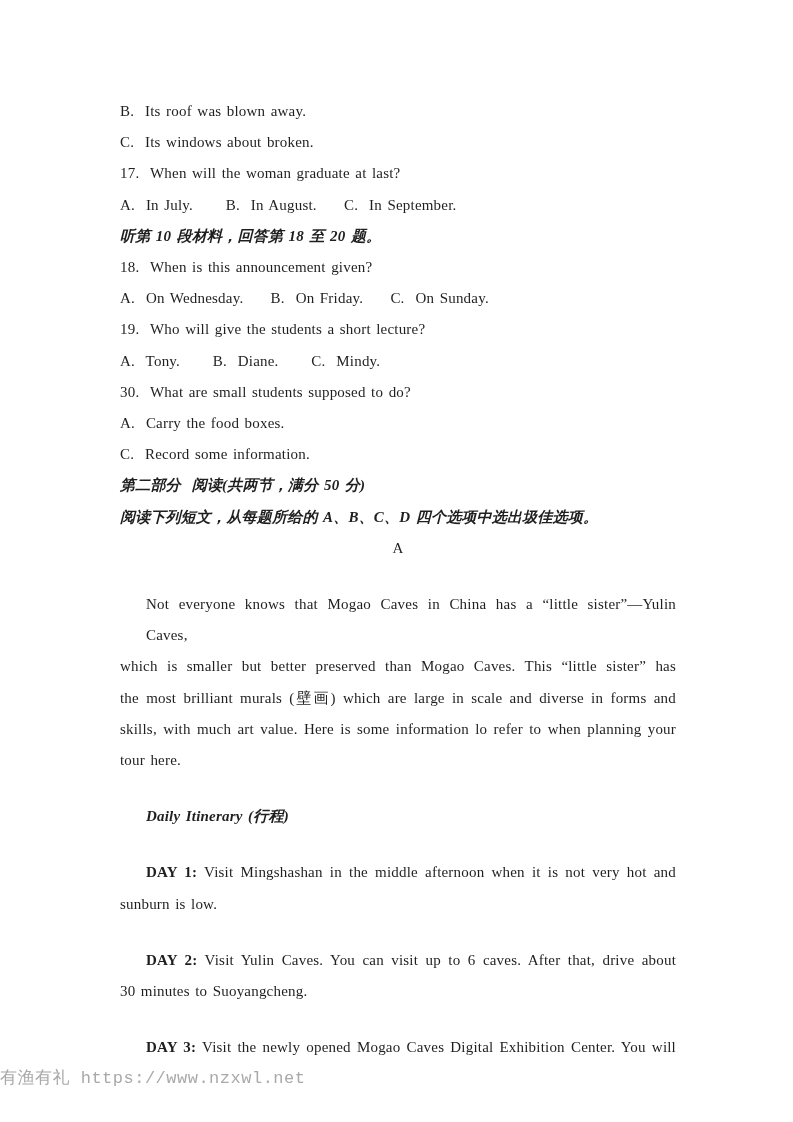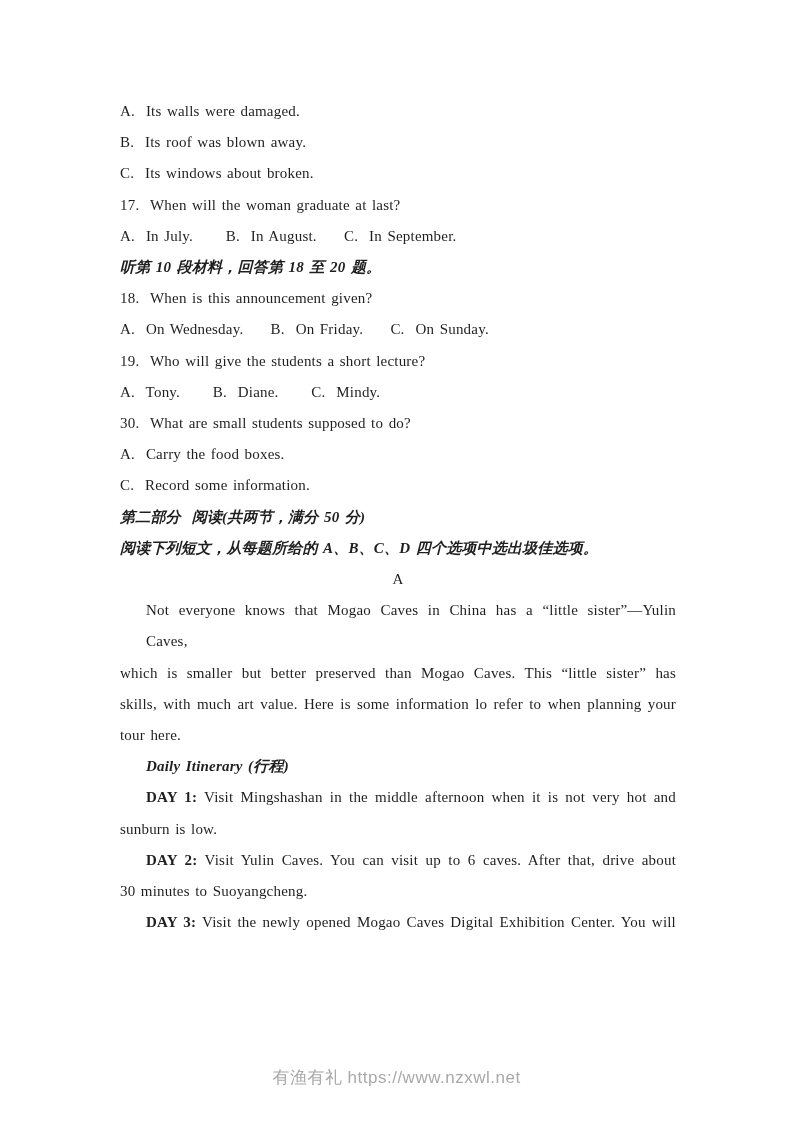--- a/index.html
+++ b/index.html
@@ -34,61 +34,61 @@
   }
   .bold {
     font-weight: bold;
     font-style: italic;
   }
   .center {
     text-align: center;
   }
   .indent {
     padding-left: 26px;
+    margin-top: 25px;
   }
   .just {
     white-space: normal;
     text-align: justify;
     text-align-last: justify;
   }
   .footer {
     position: absolute;
     left: 0;
     right: 0;
     top: 1066px;
-    text-align: center;
-    font-family: Liberation Sans, sans-serif;
+    font-family: Liberation Mono, monospace;
     font-size: 17px;
     color: #a9a9a9;
     letter-spacing: 0.5px;
   }
 </style>
 </head>
 <body>
 
 <div class="page">
   <div class="doc-body">
-      <div class="line"><span>A.  Its walls were damaged.</span></div>
       <div class="line"><span>B.  Its roof was blown away.</span></div>
       <div class="line"><span>C.  Its windows about broken.</span></div>
       <div class="line"><span>17.  When will the woman graduate at last?</span></div>
       <div class="line"><span>A.  In July.      B.  In August.     C.  In September.</span></div>
       <div class="line bold"><span>听第 10 段材料，回答第 18 至 20 题。</span></div>
       <div class="line"><span>18.  When is this announcement given?</span></div>
       <div class="line"><span>A.  On Wednesday.     B.  On Friday.     C.  On Sunday.</span></div>
       <div class="line"><span>19.  Who will give the students a short lecture?</span></div>
       <div class="line"><span>A.  Tony.      B.  Diane.      C.  Mindy.</span></div>
       <div class="line"><span>30.  What are small students supposed to do?</span></div>
       <div class="line"><span>A.  Carry the food boxes.</span></div>
       <div class="line"><span>C.  Record some information.</span></div>
       <div class="line bold"><span>第二部分  阅读(共两节，满分 50 分)</span></div>
       <div class="line bold"><span>阅读下列短文，从每题所给的 A、B、C、D 四个选项中选出圾佳选项。</span></div>
       <div class="line center"><span>A</span></div>
       <div class="line indent just"><span>Not everyone knows that Mogao Caves in China has a “little sister”—Yulin Caves,</span></div>
       <div class="line just"><span>which is smaller but better preserved than Mogao Caves. This “little sister” has</span></div>
+      <div class="line just"><span>the most brilliant murals (壁画) which are large in scale and diverse in forms and</span></div>
       <div class="line just"><span>skills, with much art value. Here is some information lo refer to when planning your</span></div>
       <div class="line"><span>tour here.</span></div>
       <div class="line bold indent"><span>Daily Itinerary (行程)</span></div>
       <div class="line indent just"><span class="b">DAY 1:</span><span> Visit Mingshashan in the middle afternoon when it is not very hot and</span></div>
       <div class="line"><span>sunburn is low.</span></div>
       <div class="line indent just"><span class="b">DAY 2:</span><span> Visit Yulin Caves. You can visit up to 6 caves. After that, drive about</span></div>
       <div class="line"><span>30 minutes to Suoyangcheng.</span></div>
       <div class="line indent just"><span class="b">DAY 3:</span><span> Visit the newly opened Mogao Caves Digital Exhibition Center. You will</span></div>
     </div>
   <div class="footer">有渔有礼 https://www.nzxwl.net</div>

